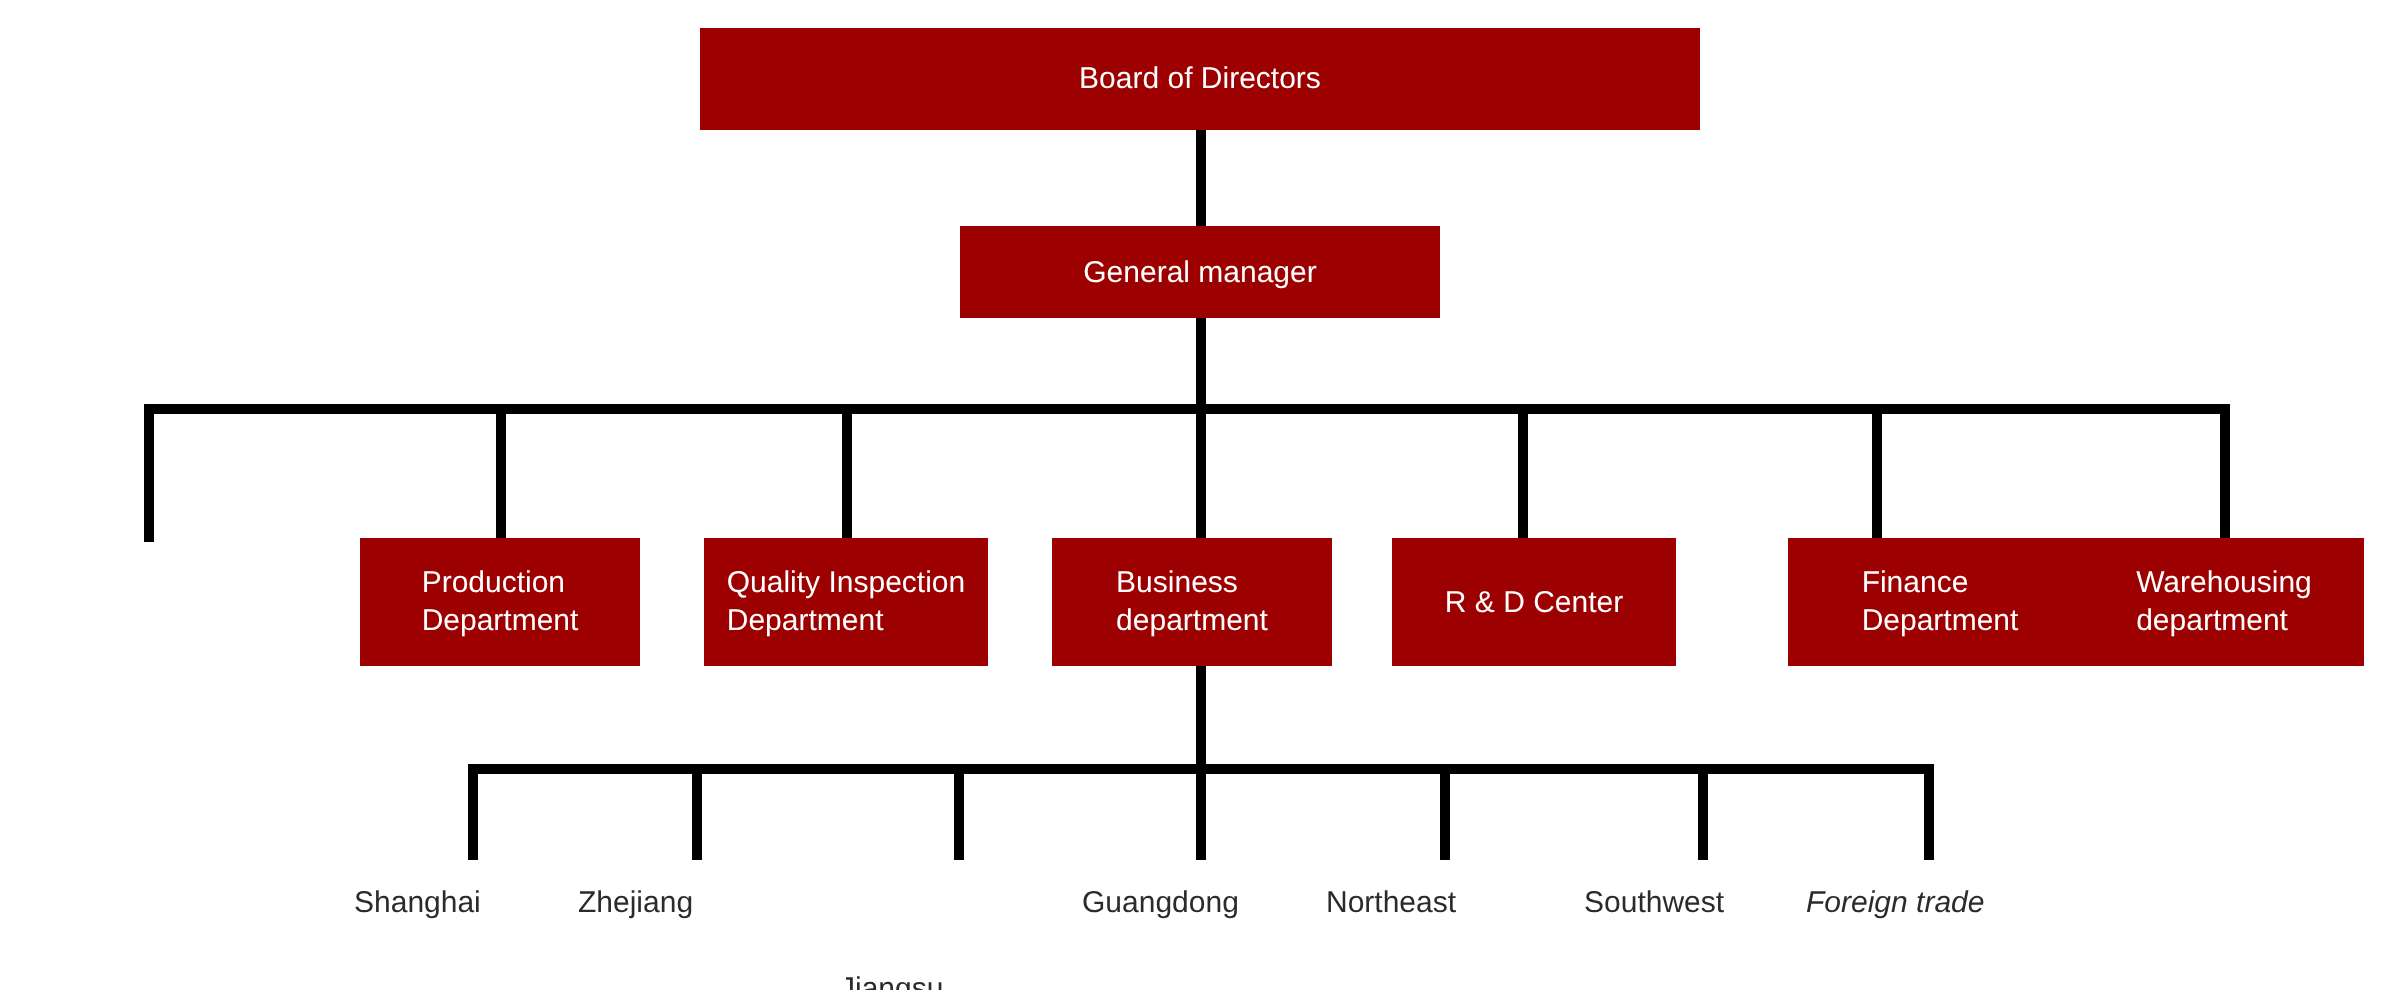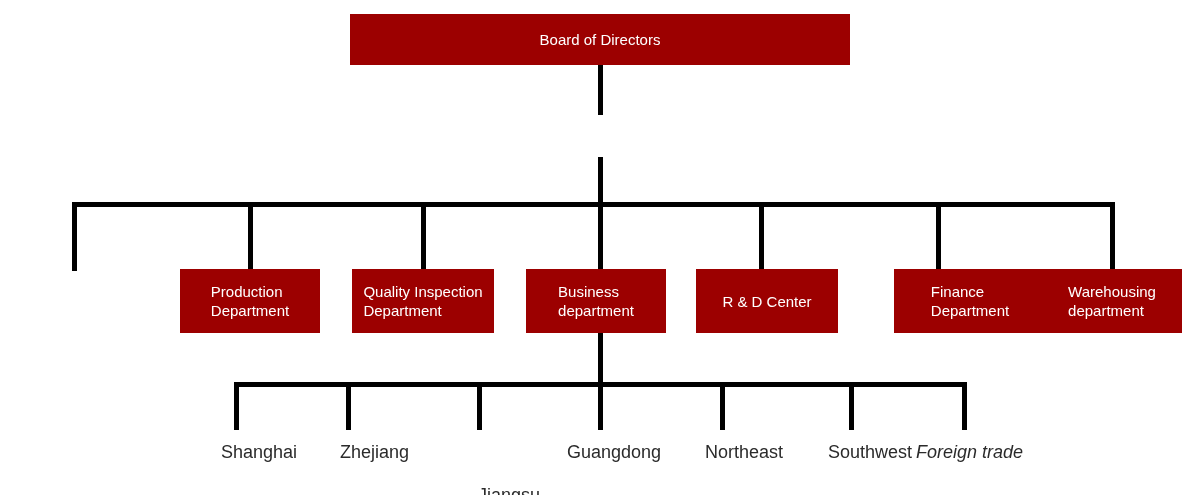--- a/index.html
+++ b/index.html
@@ -30,23 +30,23 @@
     padding: 2px 4px;
     z-index: 3;
   }
   .node-label {
     display: block;
     white-space: pre-line;
   }
   .leaf {
     position: absolute;
     color: #2b2b2b;
-    font-size: 18px;
+    font-size: 15px;
     line-height: 18px;
-    text-align: right;
+    text-align: left;
     white-space: nowrap;
     z-index: 3;
   }
   .line-v {
     position: absolute;
     background: #000000;
     width: 5px;
     z-index: 1;
   }
   .line-h {
@@ -60,20 +60,23 @@
 <body>
 
 <div id="chart">
 
   <div class="node" style="left:350px; top:14px; width:500px; height:51px;">
     <span class="node-label">Board of Directors</span>
   </div>
 
   <div class="line-v" style="left:598px; top:63px; height:52px;"></div>
 
+  <div class="node" style="left:480px; top:113px; width:240px; height:46px;">
+    <span class="node-label">General manager</span>
+  </div>
 
   <div class="line-v" style="left:598px; top:157px; height:50px;"></div>
 
   <div class="line-h" style="left:72px; top:202px; width:1043px;"></div>
 
   <div class="line-v" style="left:72px; top:202px; height:69px;"></div>
   <div class="line-v" style="left:248px; top:202px; height:69px;"></div>
   <div class="line-v" style="left:421px; top:202px; height:69px;"></div>
   <div class="line-v" style="left:598px; top:202px; height:69px;"></div>
   <div class="line-v" style="left:759px; top:202px; height:69px;"></div>

